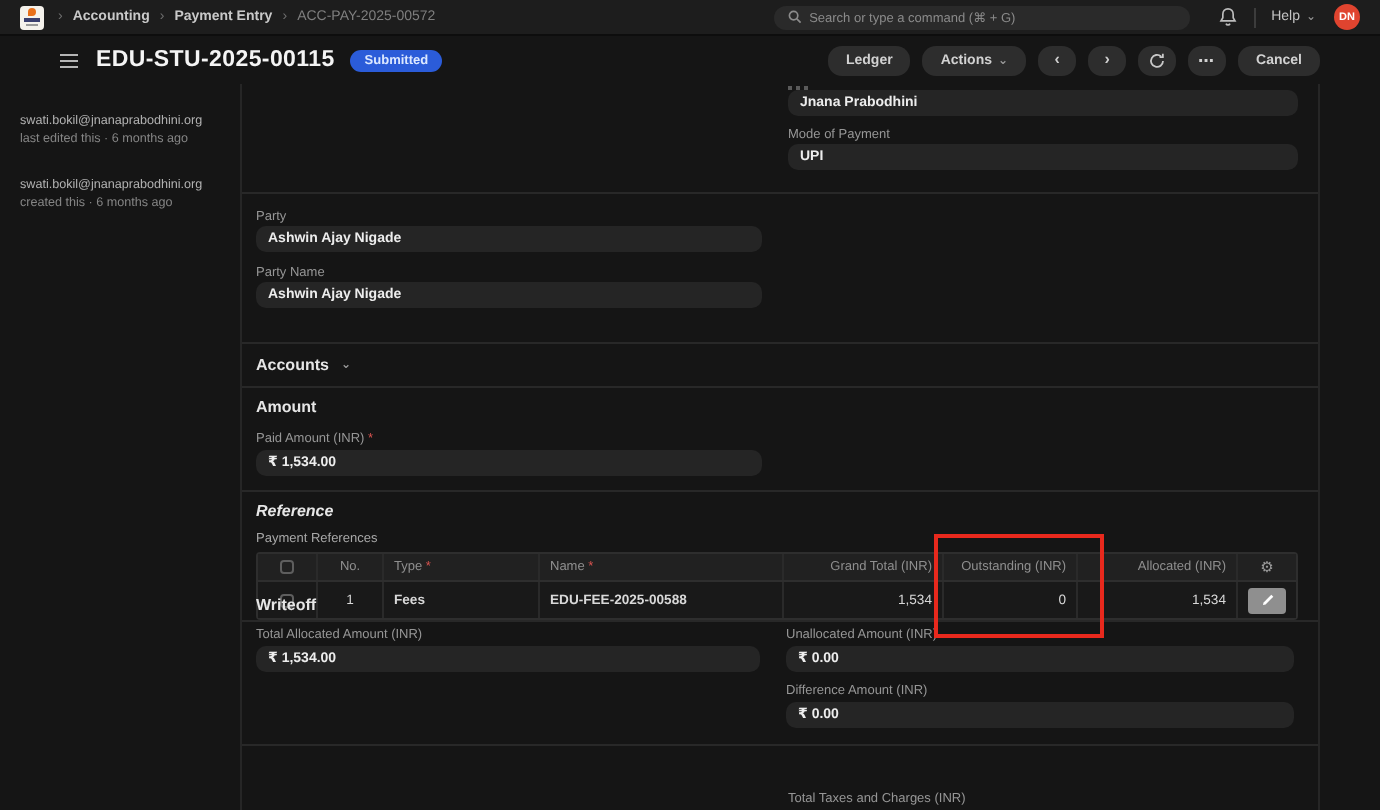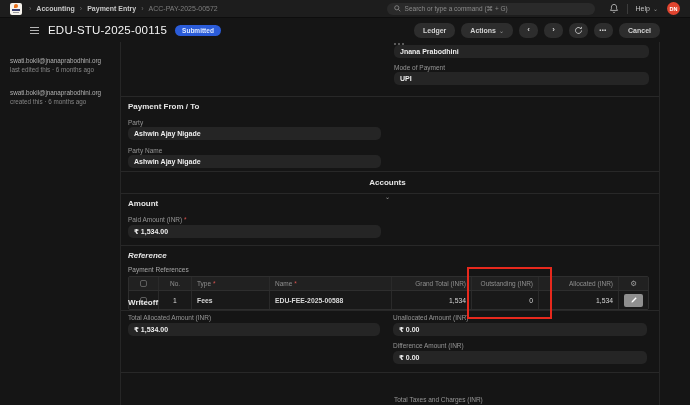--- a/index.html
+++ b/index.html
@@ -29,21 +29,21 @@
   .help { display:flex; align-items:center; gap:3px; font-size:7px; color:#c4c4c4; }
   .chev { color:#9a9a9a; font-size:6px; }
   .avatar { width:13px; height:13px; border-radius:50%; background:#e0442f; color:#fff;
     font-size:5.5px; font-weight:700; display:flex; align-items:center; justify-content:center; margin-left:9px; }
 
   
   .pageheader { position:absolute; top:18px; left:0; right:0; height:24px; background:#151515;
     display:flex; align-items:center; padding:0 30px; z-index:30; }
   .hamburger { width:9px; display:flex; flex-direction:column; gap:2px; }
   .hamburger i { display:block; height:1px; background:#b5b5b5; }
-  .title { margin-left:9px; font-size:11.5px; font-weight:400; color:#f4f4f4; letter-spacing:.2px; }
+  .title { margin-left:9px; font-size:11.5px; font-weight:700; color:#f4f4f4; letter-spacing:.2px; }
   .badge { margin-left:8px; background:#2b5cd9; color:#dce8ff; font-size:6.5px; font-weight:600;
     padding:2px 7px; border-radius:8px; }
   .header-actions { margin-left:auto; display:flex; align-items:center; gap:6px; }
   .btn { height:15px; background:#2d2d2d; border-radius:7px; color:#d2d2d2; font-size:7px; font-weight:600;
     padding:0 9px; display:flex; align-items:center; gap:3px; cursor:pointer; }
   .icon-btn { width:19px; padding:0; justify-content:center; }
   .arrow-glyph { font-size:8px; color:#cfcfcf; line-height:1; }
 
   
   .sidebar { position:absolute; left:10px; top:56px; width:106px; z-index:5; }
@@ -182,31 +182,30 @@
           <i></i>
           <i></i>
         </div>
       <div class="input">Jnana Prabodhini</div>
       <div class="label" style="margin-top:6px;">Mode of Payment</div>
       <div class="input" style="margin-top:1px;">UPI</div>
     </div>
   </div>
 
   <div class="section" style="top:55px; height:75px;">
-    <div class="sec-title" style="padding-top:5px;">Payment From / To</div>
     <div class="col-l">
       <div class="label" style="margin-top:8px;">Party</div>
       <div class="input" style="margin-top:1px;">Ashwin Ajay Nigade</div>
       <div class="label" style="margin-top:7px;">Party Name</div>
       <div class="input" style="margin-top:1px;">Ashwin Ajay Nigade</div>
     </div>
   </div>
 
   <div class="section" style="top:130px; height:22px;">
-    <div class="sec-title" style="padding-top:6px;flex-direction:column;">
+    <div class="sec-title" style="padding-top:6px;">
       <span>Accounts</span>
       <span class="chev">⌄</span>
     </div>
   </div>
 
   <div class="section" style="top:152px; height:52px;">
     <div class="sec-title" style="padding-top:5px;text-align:right;">Amount</div>
     <div class="col-l">
       <div class="label" style="margin-top:8px;">
         <span>Paid Amount (INR)</span>

